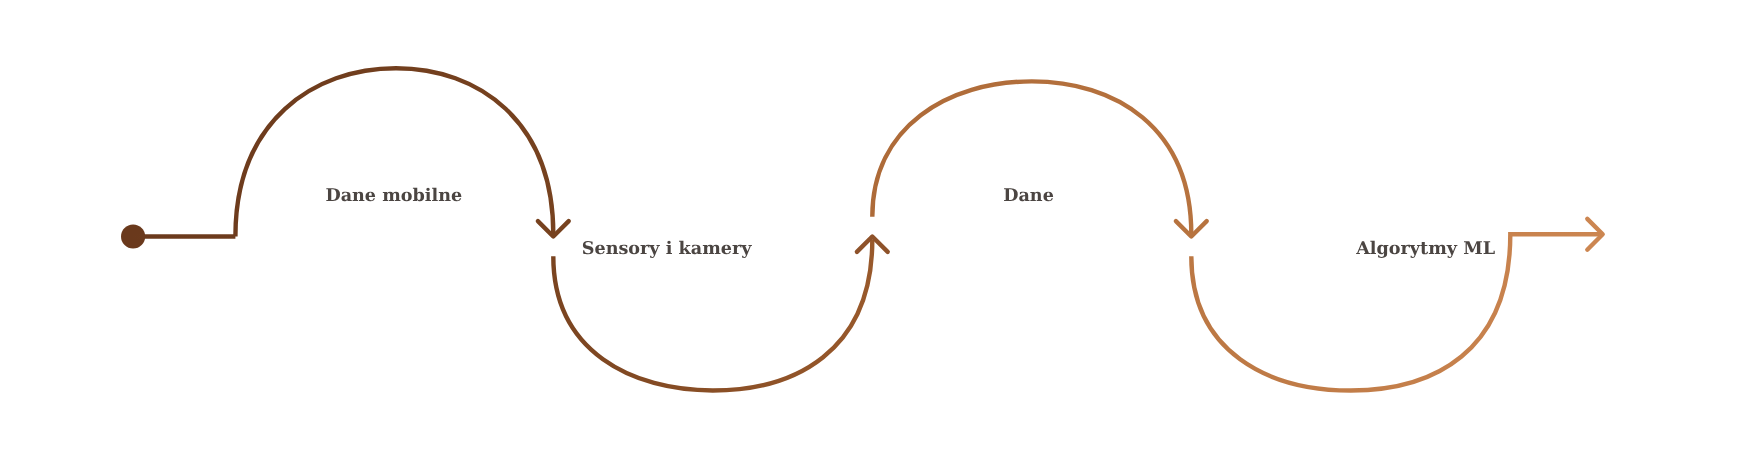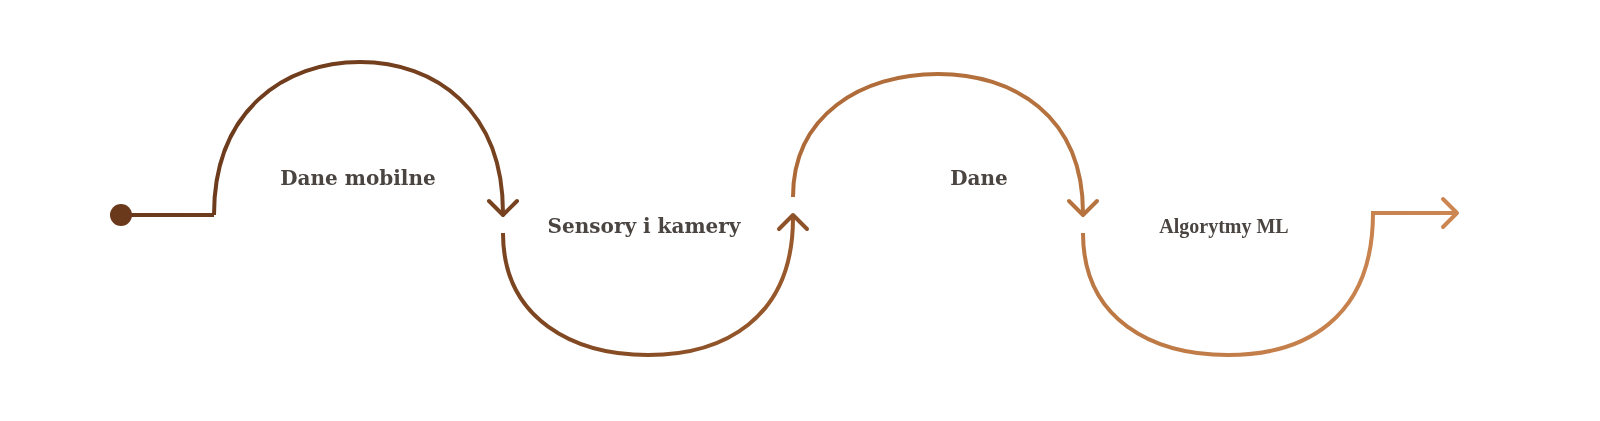--- a/index.html
+++ b/index.html
@@ -2,21 +2,21 @@
 <html><head>
 <meta charset="utf-8">
 <style>
   html, body { margin: 0; padding: 0; background: #ffffff; }
   body { width: 1600px; height: 421px; position: relative; overflow: hidden; }
   #diagram { position: absolute; left: 0; top: 0; }
   .label {
     position: absolute;
     font-family: "DejaVu Serif", "Liberation Serif", serif;
     font-weight: bold;
-    font-size: 20px;
+    font-size: 16px;
     color: #4b4542;
     text-align: center;
     line-height: 30px;
     white-space: nowrap;
     transform: translateX(-50%);
   }
 </style>
 </head>
 <body>
 
@@ -60,17 +60,17 @@
     <path d="M1069 201 L1083 215 L1097 201" stroke="#b7733f" stroke-width="4" fill="none" stroke-linecap="round" stroke-linejoin="round"></path>
   </g>
 
   <g>
     <path d="M1083 233 C 1083 320, 1153 355, 1228 355 C 1303 355, 1373 320, 1373 213 L1456 213" stroke="url(#g4)" stroke-width="4" fill="none"></path>
     <path d="M1443 199 L1457 213 L1443 227" stroke="#cc8651" stroke-width="4" fill="none" stroke-linecap="round" stroke-linejoin="round"></path>
   </g>
 </svg>
 
 <div class="label" style="left:358px; top:163px;">Dane mobilne</div>
-<div class="label" style="left:644px; top:211px;">Sensory i kamery</div>
-<div class="label" style="left:979px; top:163px;">
+<div class="label" style="left:606px; top:211px;">Sensory i kamery</div>
+<div class="label" style="left:935px; top:163px;">
   <div>Dane</div>
 </div>
-<div class="label" style="left:1224px; top:211px;font-family:Liberation Serif, serif;">Algorytmy ML</div>
+<div class="label" style="left:1296px; top:211px;">Algorytmy ML</div>
 
 </body></html>

